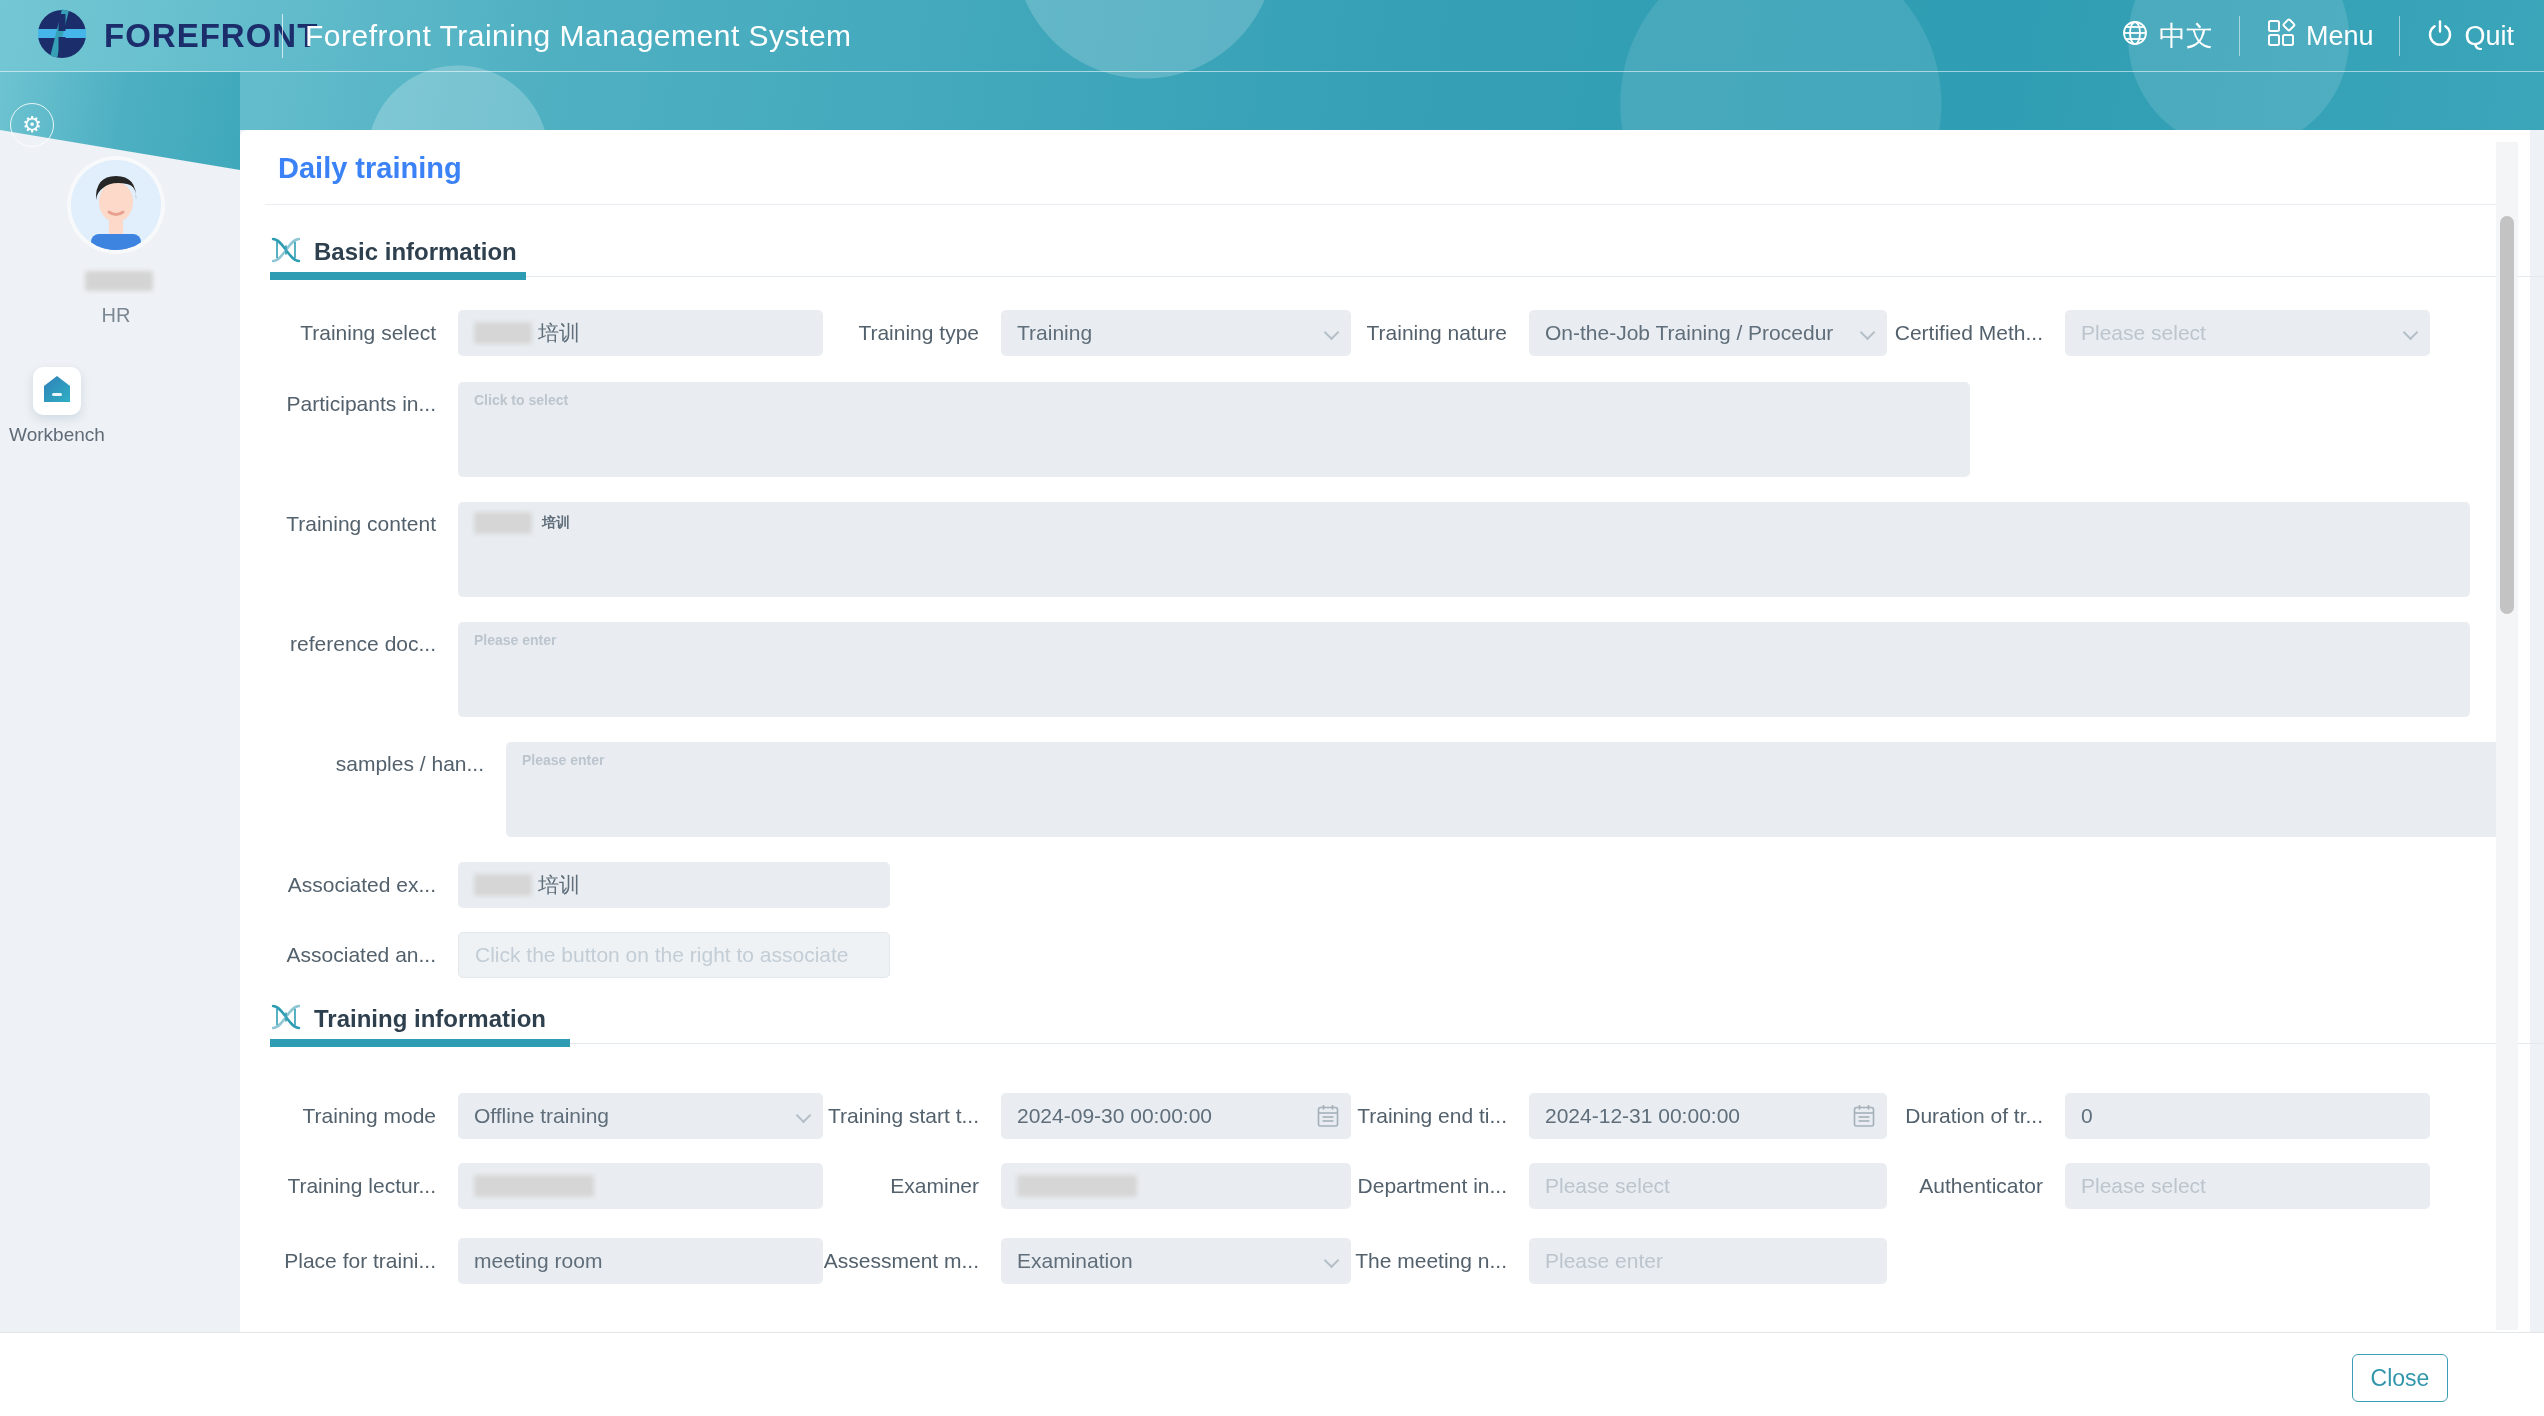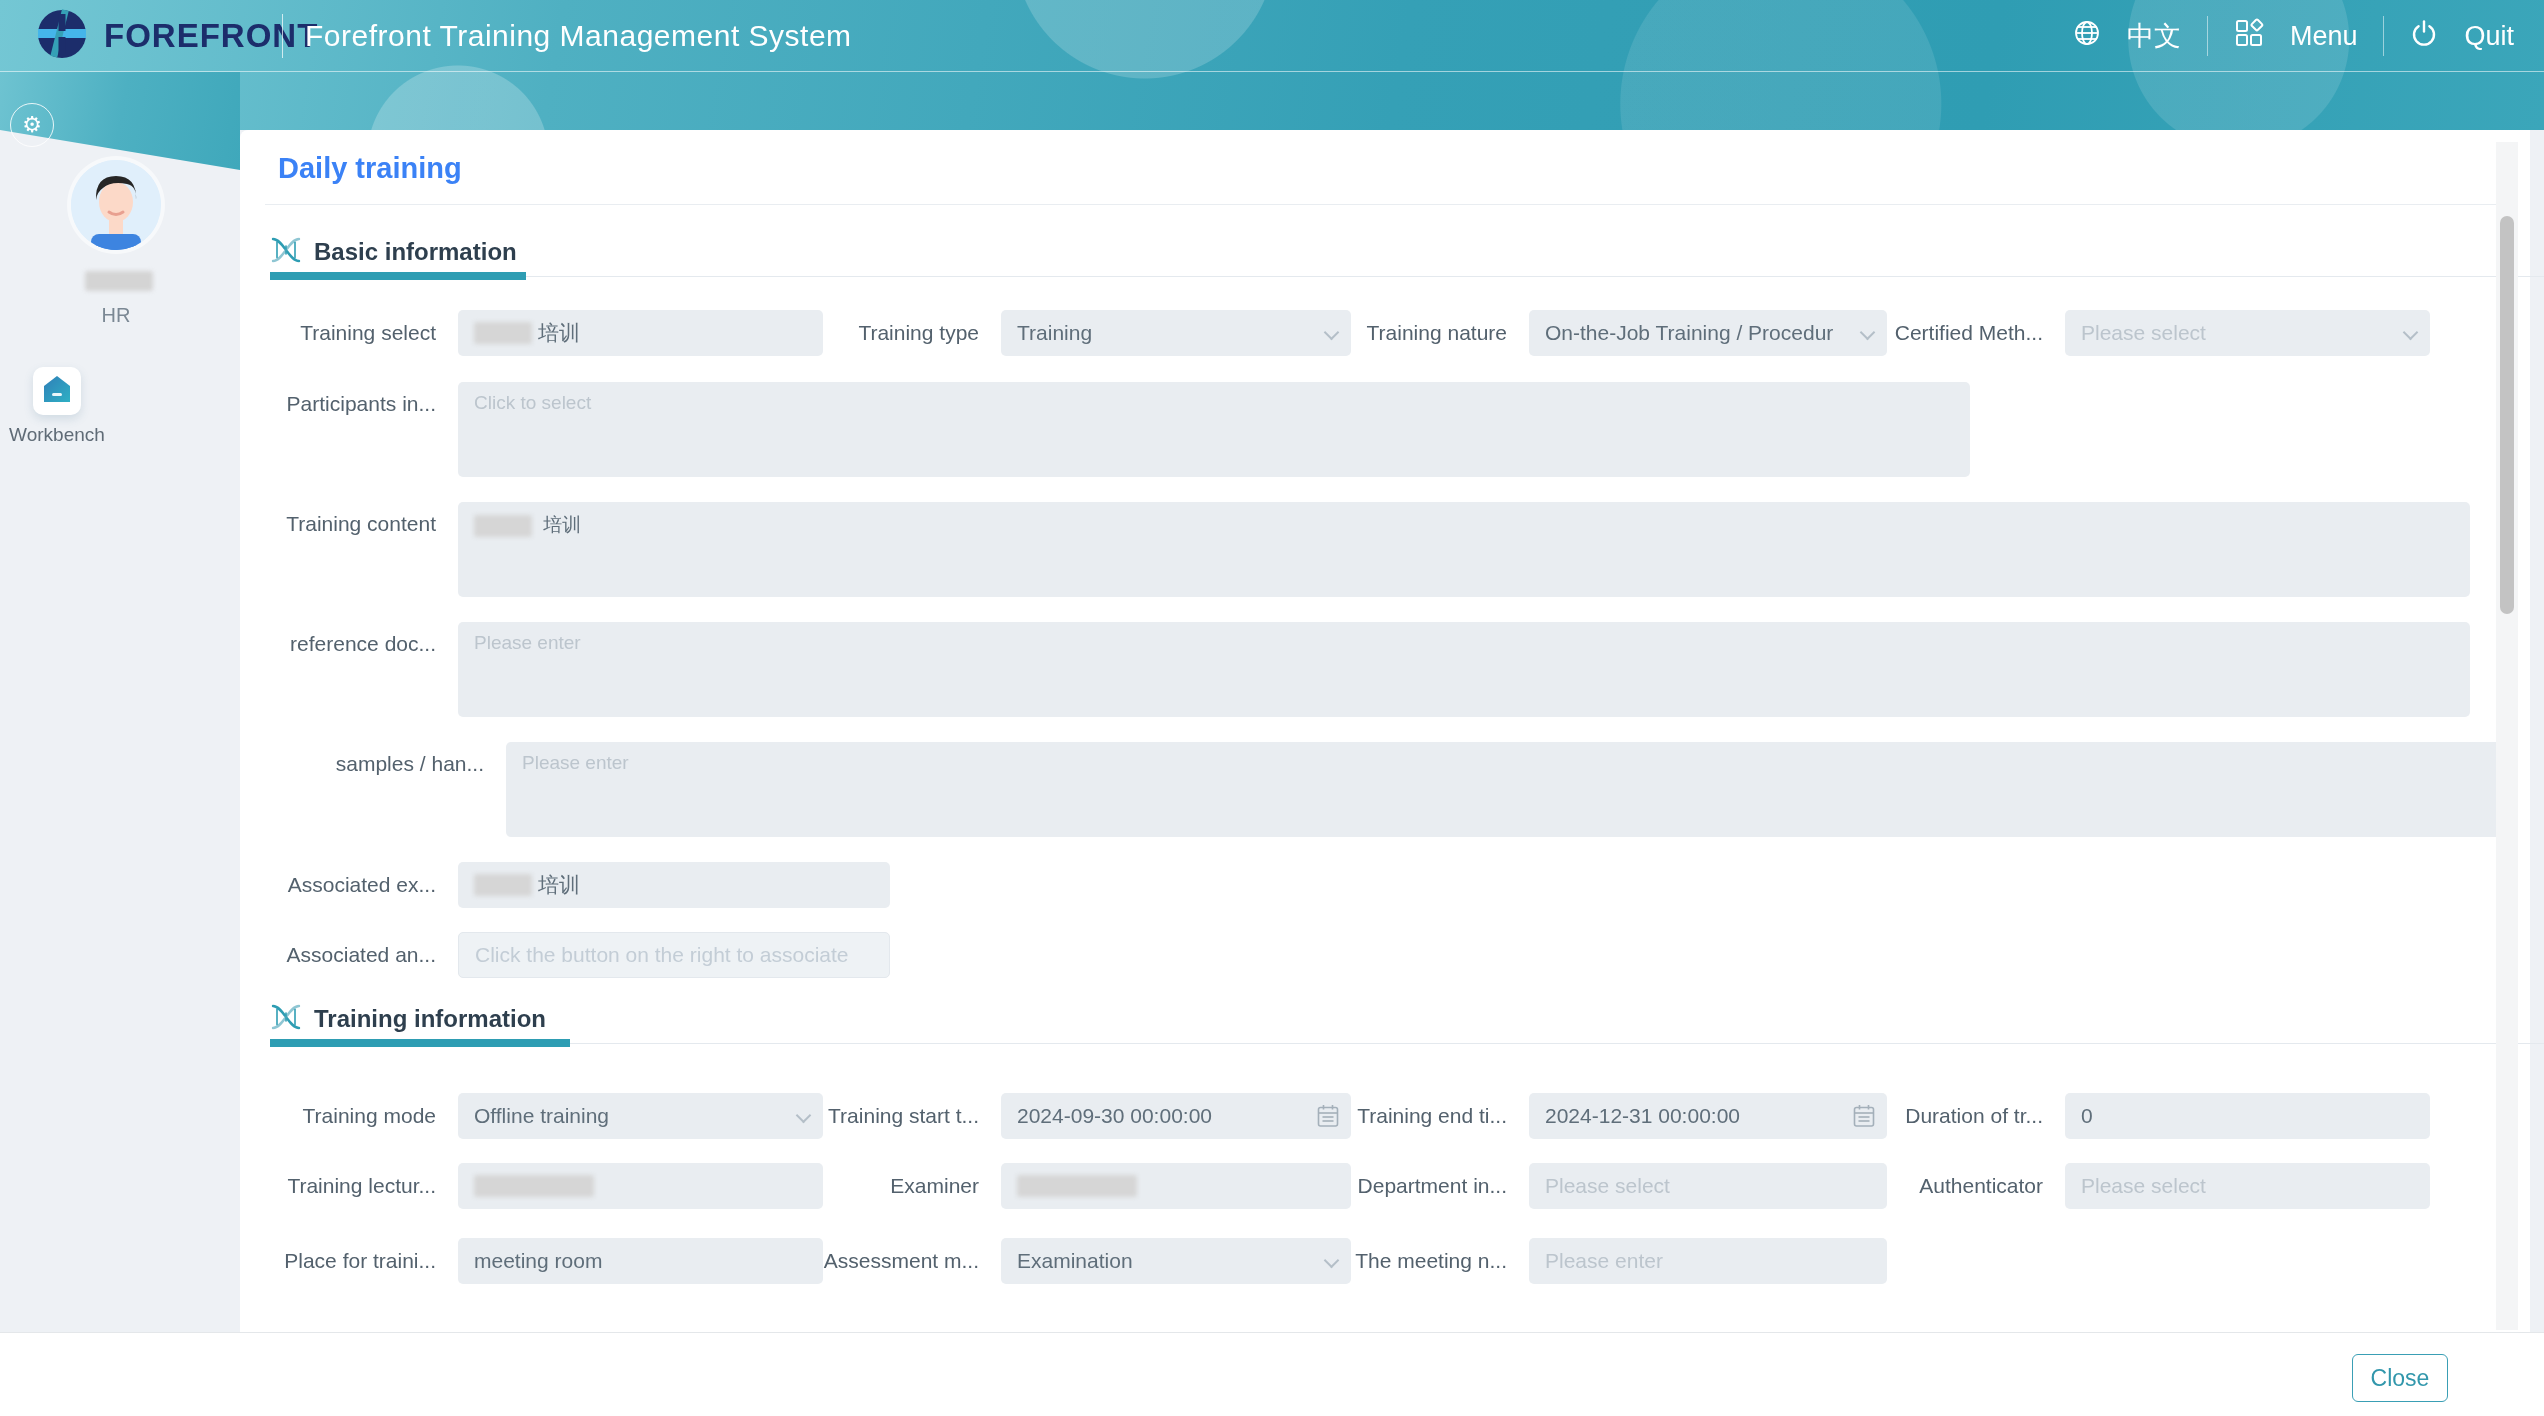--- a/index.html
+++ b/index.html
@@ -19,21 +19,21 @@
   }
   .topbg .hdr-divider { position:absolute; left:0; top:71px; width:100%; height:1px; background:rgba(255,255,255,0.55); }
 
   .header { position:absolute; left:0; top:0; width:2544px; height:72px; display:flex; align-items:center; color:#fff; }
   .logo-wrap { display:flex; align-items:center; gap:14px; padding-left:34px; width:268px; }
   .logo-text { font-size:33px; font-weight:700; letter-spacing:1px; color:#1c2d6b; }
   .logo-sep { width:1px; height:44px; background:rgba(255,255,255,0.7); margin-left:14px; }
   .app-title { font-size:30px; font-weight:400; color:#ffffff; margin-left:22px; letter-spacing:0.5px; }
 
   .hdr-right { margin-left:auto; display:flex; align-items:center; padding-right:30px; }
-  .hdr-item { display:flex; align-items:center; gap:26px; color:#fff; font-size:27px; cursor:pointer; }
+  .hdr-item { display:flex; align-items:center; gap:10px; color:#fff; font-size:27px; cursor:pointer; }
   .hdr-vsep { width:1px; height:40px; background:rgba(255,255,255,0.5); margin:0 26px; }
 
   
   .tabstrip { position:absolute; left:0; top:72px; width:2544px; height:58px; }
   .tab-scroll-btn {
     position:absolute; top:16px; width:32px; height:33px; border-radius:4px;
     background:rgba(255,255,255,0.38); display:flex; align-items:center; justify-content:center;
   }
   .tab-scroll-btn.left { left:237px; }
   .tab-scroll-btn.right { left:2490px; background:rgba(255,255,255,0.85); }
@@ -84,22 +84,23 @@
 
   .field {
     height:46px; background:#e9edf1; border-radius:5px; display:flex; align-items:center;
     padding:0 16px; font-size:21px; color:#5f6e7a; position:relative;
   }
   .field.w1 { width:365px; } .field.w2 { width:350px; } .field.w3 { width:358px; } .field.w4 { width:365px; }
   .field .ph { color:#bcc5cd; }
   .field .vchev { position:absolute; right:14px; top:17px; width:11px; height:11px; border-right:2px solid #b4bfc8; border-bottom:2px solid #b4bfc8; transform:rotate(45deg); }
   .field.disabled { background:#eef2f5; border:1px solid #e3e8ed; color:#c3cdd6; }
   .tarea {
-    background:#e9edf1; border-radius:5px; padding:10px 16px; font-size:19px; color:#5f6e7a;
+    background:#e9edf1; border-radius:5px; padding:10px 16px; font-size:14px; color:#5f6e7a;
     height:95px;
+    font-weight:bold;
   }
   .tarea .ph { color:#bcc5cd; }
   .redact { display:inline-block; width:58px; height:22px; background:#d6d6d6; border-radius:2px; filter:blur(2px); vertical-align:middle; margin-right:6px; }
   .redact.wide { width:120px; }
   .cal-icon { position:absolute; right:12px; top:11px; }
 
   
   .sb-track { position:absolute; left:2256px; top:12px; width:22px; height:1188px; background:#f4f5f6; }
   .sb-thumb { position:absolute; left:4px; top:74px; width:14px; height:398px; background:#c3c3c3; border-radius:8px; }
 

